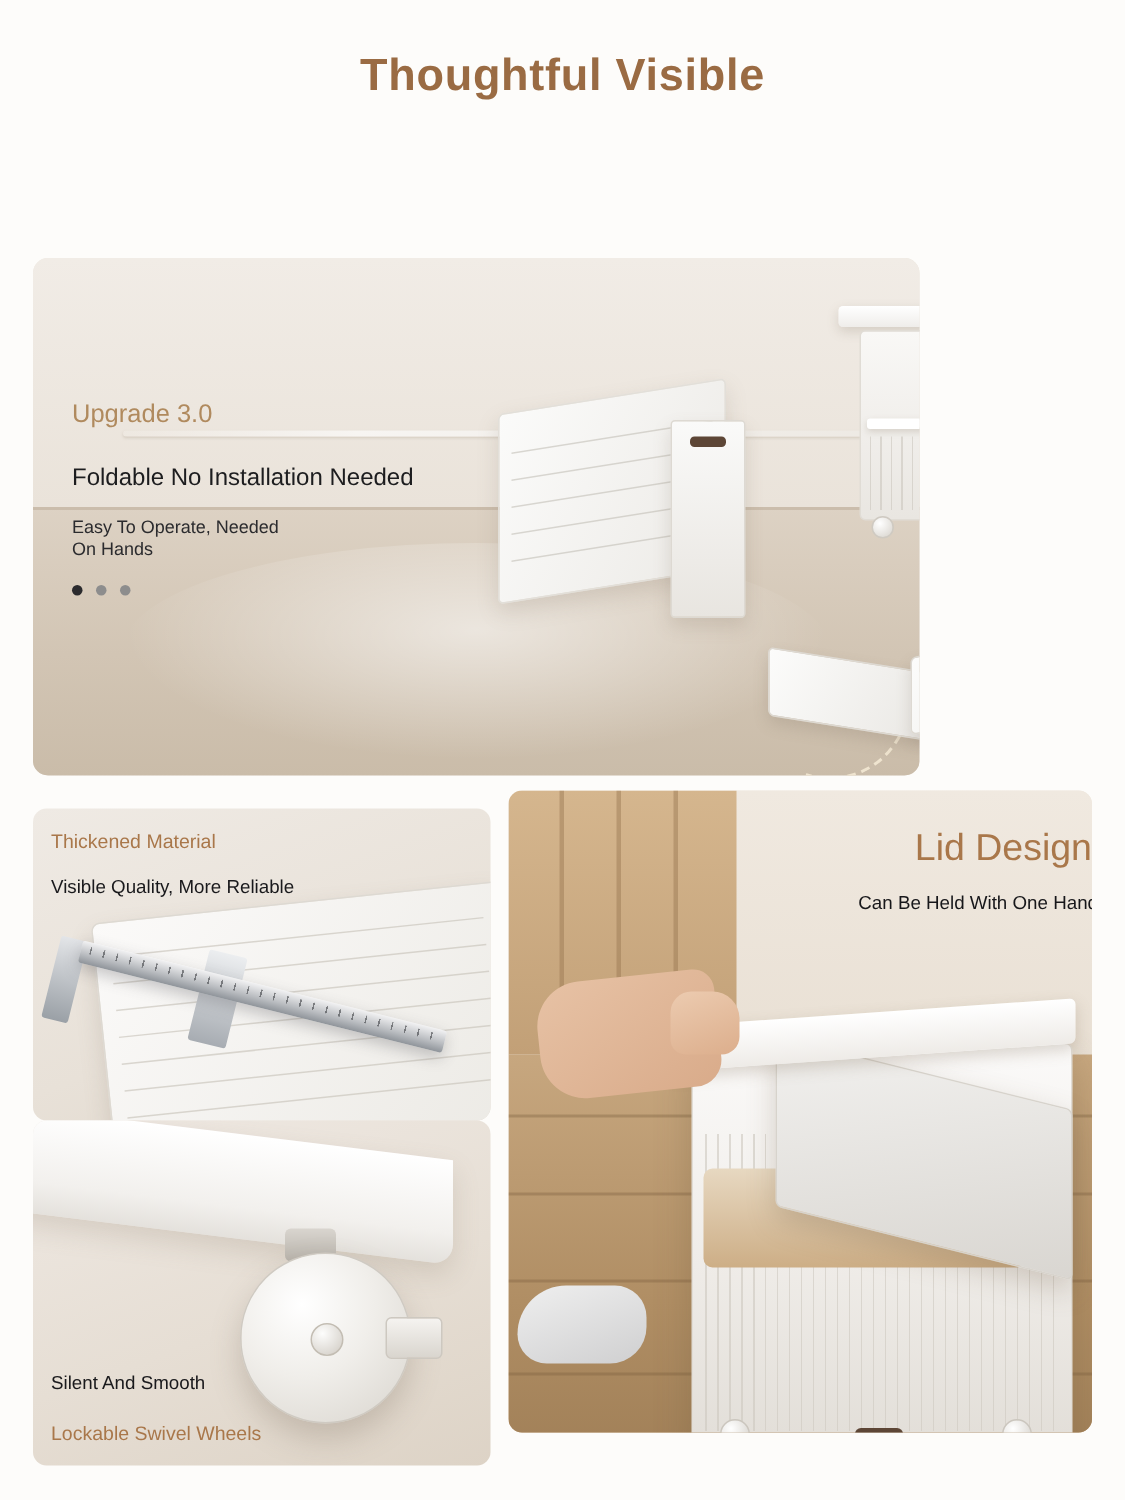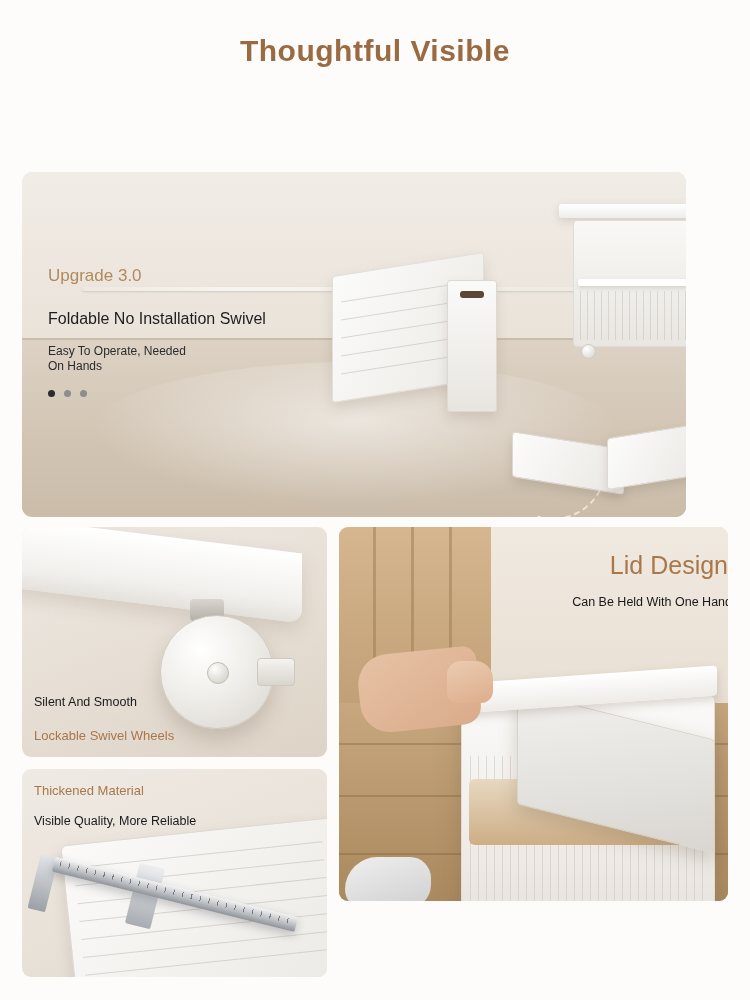--- a/index.html
+++ b/index.html
@@ -38,21 +38,21 @@
     color: #17171a;
     letter-spacing: -0.3px;
     margin: 22px 0 0 0;
   }
 
   
   .hero {
     position: absolute;
     left: 22px;
     top: 172px;
-    width: 664px;
+    width: 591px;
     height: 345px;
     border-radius: 10px;
     overflow: hidden;
     background: linear-gradient(170deg, #efe9e2 0%, #e6ded4 38%, #ded4c8 62%, #d8cdbf 100%);
   }
   .hero-wall {
     position: absolute;
     left: 0; top: 0; width: 100%; height: 48%;
     background: linear-gradient(180deg, #f1ece6 0%, #eae3da 100%);
   }
@@ -221,21 +221,21 @@
   .card-wheel {
     width: 305px; height: 230px;
     background: linear-gradient(160deg, #efe9e3 0%, #e6ded4 55%, #ddd3c6 100%);
   }
   .card-material {
     width: 305px; height: 208px;
     margin-top: 12px;
     background: linear-gradient(160deg, #efeae4 0%, #e8e1d8 60%, #e0d7cb 100%);
   }
   .card-bed {
-    width: 389px; height: 374px;
+    width: 389px; height: 428px;
     background: linear-gradient(175deg, #efe8df 0%, #e7ded2 48%, #c9a882 100%);
   }
 
   .cap-brown {
     font-size: 13px;
     color: #a9774a;
     margin: 0;
   }
   .cap-dark {
     font-size: 12.5px;
@@ -506,46 +506,33 @@
     <div class="arrow-curve arc1"></div>
     <div class="arrow-curve arc2"></div>
 
     <div class="panel-pair">
       <div class="panel-a"></div>
       <div class="panel-b"></div>
     </div>
 
     <div class="hero-text">
       <p class="hero-upgrade">Upgrade 3.0</p>
-      <p class="hero-sub1">Foldable No Installation Swivel</p>
+      <p class="hero-sub1">Foldable No Installation Needed</p>
       <p class="hero-sub2">Easy To Operate, Needed On Hands</p>
       <div class="dots">
         <span class="dot active"></span>
         <span class="dot"></span>
         <span class="dot"></span>
       </div>
     </div>
   </div>
 
   <div class="lower">
 
     <div class="col-left">
-
-      <div class="card card-wheel">
-        <div class="tabletop"></div>
-        <div class="stem"></div>
-        <div class="wheel-big">
-          <div class="wheel-hub"></div>
-          <div class="wheel-lock"></div>
-        </div>
-        <div class="wheel-text">
-          <p class="cap-dark">Silent And Smooth</p>
-          <p class="cap-brown">Lockable Swivel Wheels</p>
-        </div>
-      </div>
 
       <div class="card card-material">
         <div class="mat-panel">
           <div class="rib2" style="top:22px"></div>
           <div class="rib2" style="top:40px"></div>
           <div class="rib2" style="top:58px"></div>
           <div class="rib2" style="top:76px"></div>
           <div class="rib2" style="top:94px"></div>
           <div class="rib2" style="top:112px"></div>
           <div class="rib2" style="top:130px"></div>
@@ -553,20 +540,33 @@
         <div class="caliper-jaw"></div>
         <div class="caliper-slide"></div>
         <div class="caliper-bar">
           <div class="ticks"></div>
         </div>
         <div class="mat-text">
           <p class="cap-brown">Thickened Material</p>
           <p class="cap-dark">Visible Quality, More Reliable</p>
         </div>
       </div>
+
+      <div class="card card-wheel">
+        <div class="tabletop"></div>
+        <div class="stem"></div>
+        <div class="wheel-big">
+          <div class="wheel-hub"></div>
+          <div class="wheel-lock"></div>
+        </div>
+        <div class="wheel-text">
+          <p class="cap-dark">Silent And Smooth</p>
+          <p class="cap-brown">Lockable Swivel Wheels</p>
+        </div>
+      </div>
     </div>
 
     <div class="col-right">
       <div class="card card-bed">
         <div class="wall-r"></div>
         <div class="bed-head">
           <div class="slat" style="left:34px"></div>
           <div class="slat" style="left:72px"></div>
           <div class="slat" style="left:110px"></div>
         </div>

